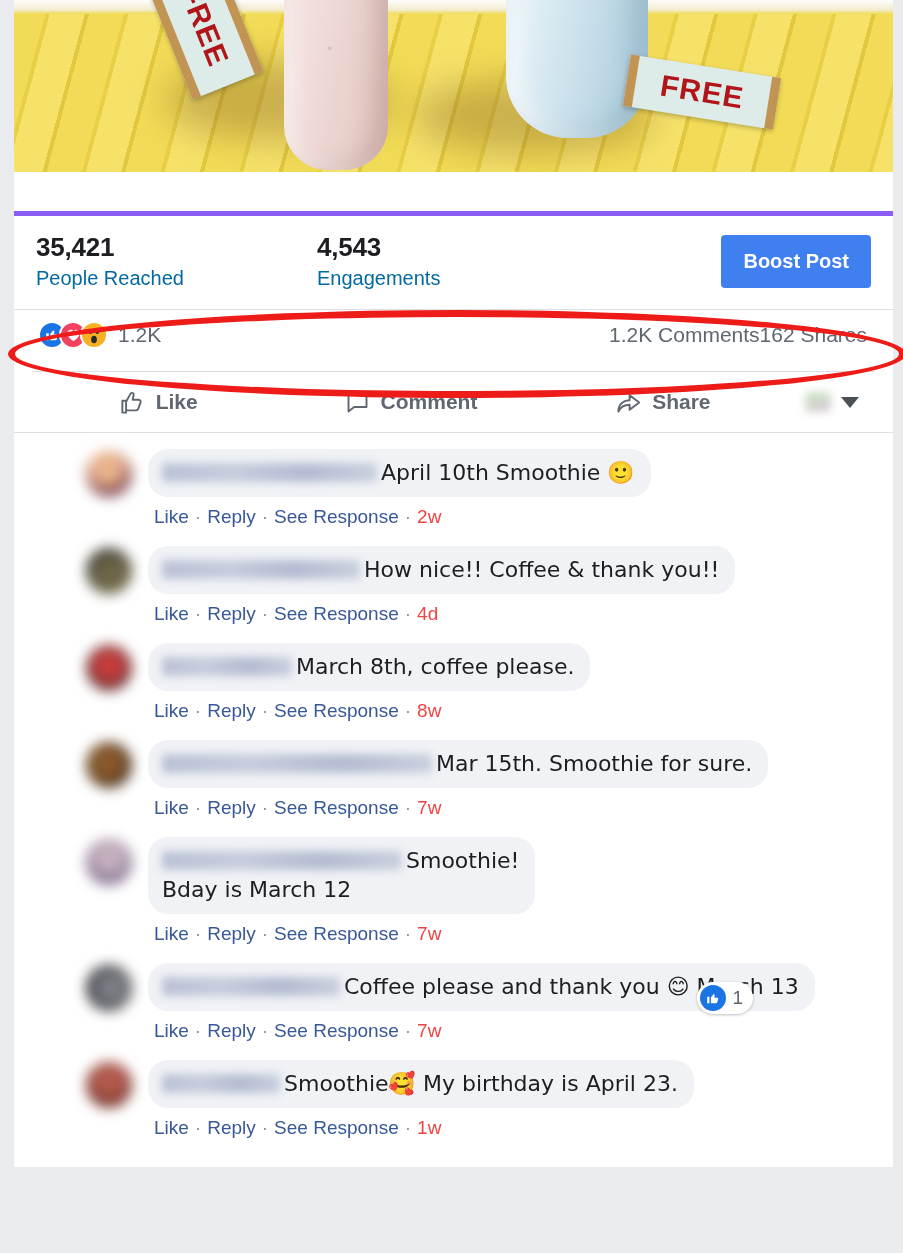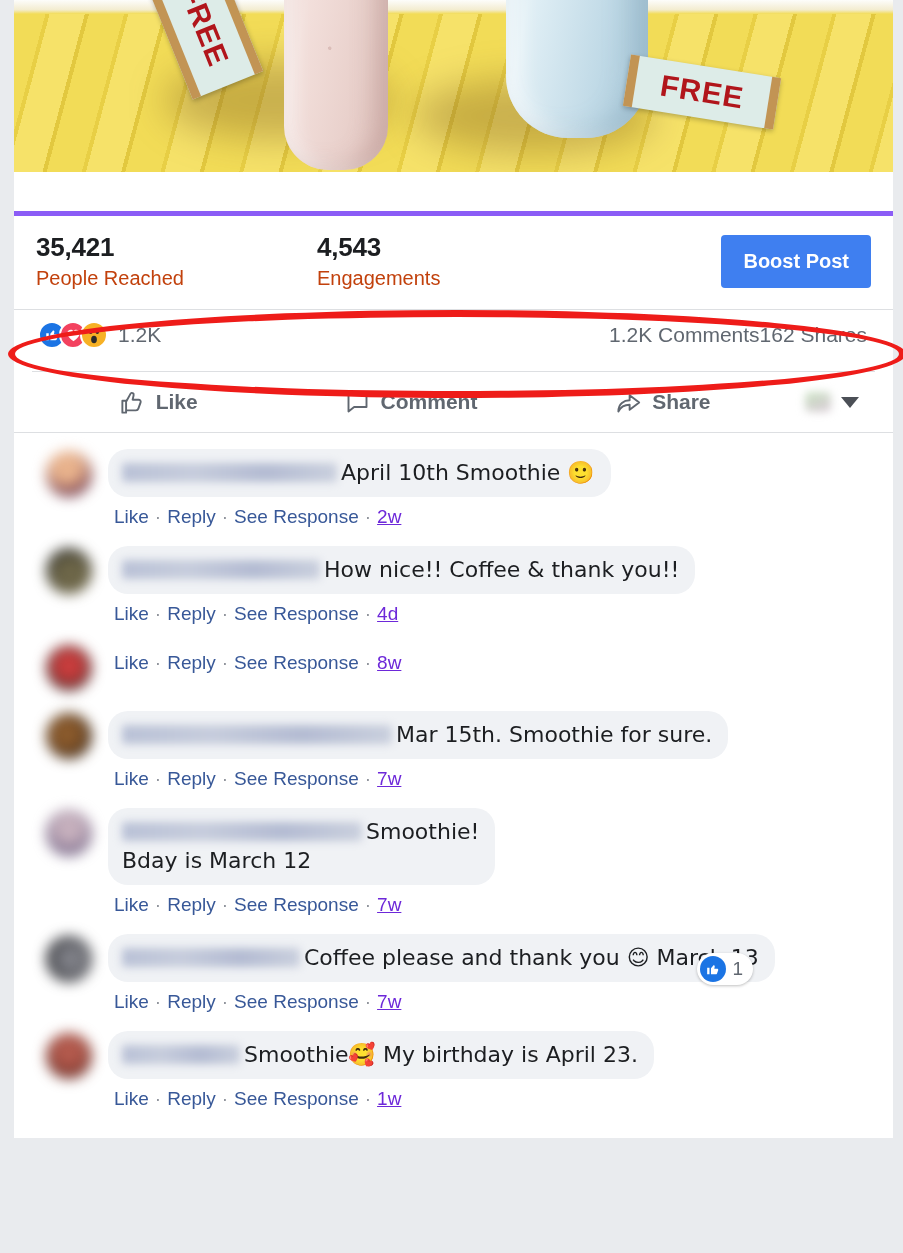--- a/index.html
+++ b/index.html
@@ -125,21 +125,21 @@
   .stat { width: 281px; }
   .stat-num {
     font-size: 26px;
     font-weight: bold;
     color: #1c1e21;
     line-height: 1.25;
     letter-spacing: -.2px;
   }
   .stat-label {
     font-size: 20px;
-    color: #c2410c;
+    color: #0369a1;
     line-height: 1.35;
     margin-top: 2px;
   }
   .boost-spacer { flex: 1; }
   .boost-btn {
     background: #3f7ff0;
     color: #fff;
     font-size: 20px;
     font-weight: bold;
     border: none;
@@ -227,20 +227,21 @@
   
   .comments {
     border-top: 1px solid #dddfe2;
     padding: 16px 0 10px 0;
   }
   .comment {
     display: flex;
     padding: 0 20px 0 30px;
     margin-bottom: 18px;
     position: relative;
+    margin-left: 40px;
   }
   .avatar {
     width: 50px; height: 50px;
     border-radius: 50%;
     flex: 0 0 50px;
     margin-right: 14px;
     filter: blur(7px);
     transform: scale(.92);
   }
   .av1 { background: radial-gradient(circle at 45% 35%, #e8b28c 0 38%, #6d3347 70%, #f6f2ef 100%); }
@@ -271,21 +272,21 @@
     margin-right: 4px;
   }
   .ctext { white-space: pre-wrap; }
   .cmeta {
     margin-top: 9px;
     margin-left: 6px;
     font-size: 19px;
     color: #385898;
   }
   .cmeta .sep { color: #90949c; margin: 0 6px; }
-  .cmeta .time { color: #6d28d9; text-decoration: underline; }
+  .cmeta .time { color: #ef4444; }
   .cmeta a { color: #385898; text-decoration: none; cursor: pointer; }
   .like-badge {
     position: absolute;
     right: 140px;
     bottom: 28px;
     display: flex;
     align-items: center;
     gap: 6px;
     background: #fff;
     border-radius: 18px;
@@ -425,20 +426,21 @@
           <div class="bubble"><span class="cname" style="width:198px"></span><span class="ctext emoji">How nice!! Coffee &amp; thank you!!</span></div>
           <div class="cmeta">
             <a>Like</a><span class="sep">·</span><a>Reply</a><span class="sep">·</span><a>See Response</a><span class="sep">·</span><span class="time">4d</span>
           </div>
         </div>
       </div>
 
       <div class="comment">
         <div class="avatar av3"></div>
         <div class="cbody">
+          <div class="bubble"><span class="cname" style="width:130px"></span><span class="ctext emoji">March 8th, coffee please.</span></div>
           <div class="cmeta">
             <a>Like</a><span class="sep">·</span><a>Reply</a><span class="sep">·</span><a>See Response</a><span class="sep">·</span><span class="time">8w</span>
           </div>
         </div>
       </div>
 
       <div class="comment">
         <div class="avatar av4"></div>
         <div class="cbody">
           <div class="bubble"><span class="cname" style="width:270px"></span><span class="ctext emoji">Mar 15th. Smoothie for sure.</span></div>

